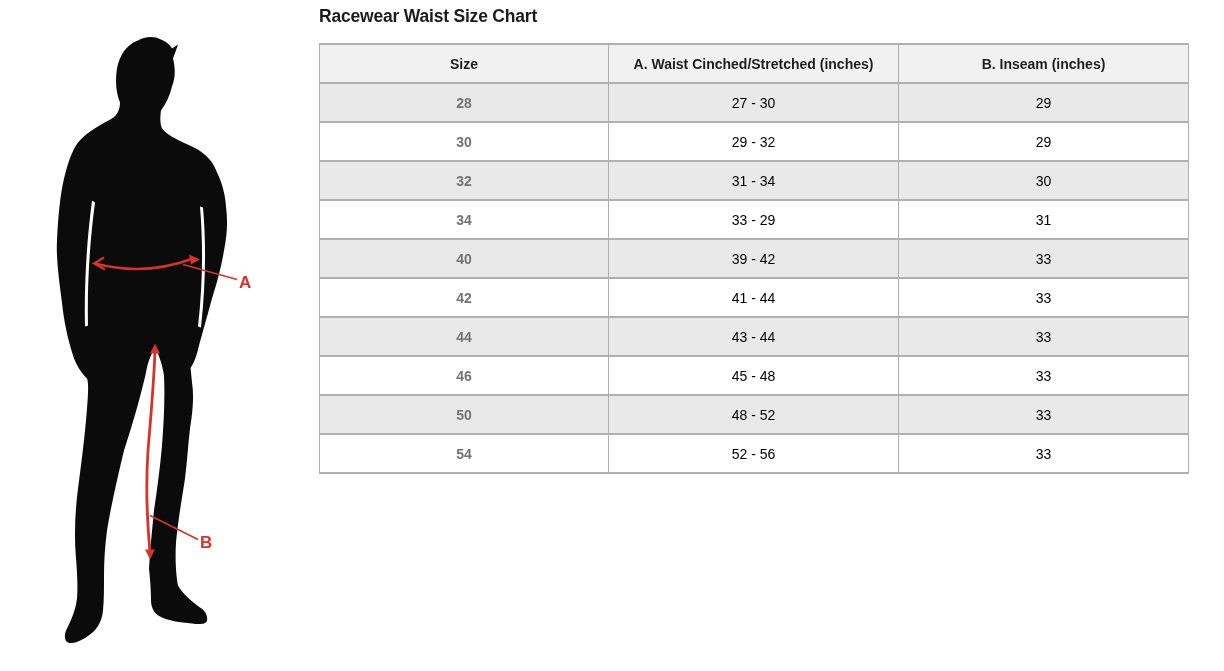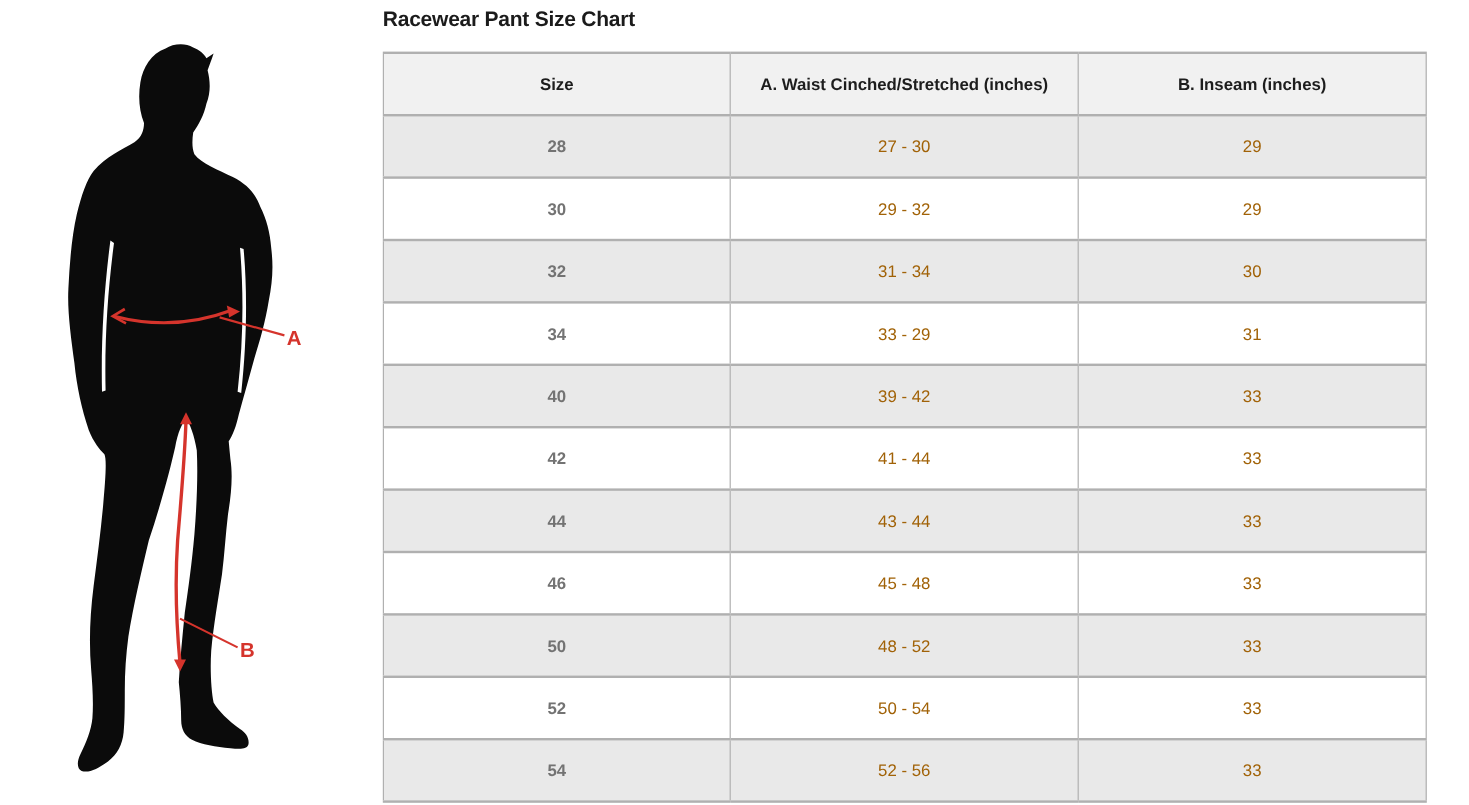--- a/index.html
+++ b/index.html
@@ -20,27 +20,27 @@
     font-size:17.5px; font-weight:bold; color:#1b1b1b; letter-spacing:-0.2px;
   }
 
   
   table.size-chart {
     position:absolute; left:319px; top:43px; width:869px;
     border-collapse:collapse; table-layout:fixed;
   }
   .size-chart th, .size-chart td {
     border:1px solid #b0b0b0; border-top-width:2px; border-bottom-width:2px;
-    height:52px; text-align:center; vertical-align:middle;
+    height:39px; text-align:center; vertical-align:middle;
     font-size:14px; padding:0 6px;
   }
   .size-chart thead th {
     background:#f1f1f1; color:#1d1d1d; font-weight:bold;
   }
-  .size-chart tbody td { background:#ffffff; color:#a16207; font-weight:normal; }
+  .size-chart tbody td { background:#ffffff; color:#000000; font-weight:normal; }
   .size-chart tbody tr:nth-child(odd) td { background:#e9e9e9; }
   .size-chart tbody td.size-col { font-weight:bold; color:#737373; }
 </style>
 </head>
 <body>
 
 <div class="figure-wrap">
   <svg viewBox="0 0 210 620" xmlns="http://www.w3.org/2000/svg">
 
     <path fill="#0b0b0b" d="
@@ -109,21 +109,21 @@
     <text class="annot-text" x="189" y="257" fill="#d5342c">A</text>
 
     <path d="M105,320 C104,350 101,385 98,420 C96,450 97,490 100,522" fill="none" stroke="#d5342c" stroke-width="2.8"></path>
     <path d="M105,313 L100,323 L110,323 Z" fill="#d5342c"></path>
     <path d="M100,529 L95,519 L105,519 Z" fill="#d5342c"></path>
     <line x1="100" y1="485" x2="148" y2="509" stroke="#d5342c" stroke-width="1.8"></line>
     <text class="annot-text" x="150" y="517" fill="#d5342c">B</text>
   </svg>
 </div>
 
-<div class="chart-title">Racewear Pant Size Chart</div>
+<div class="chart-title">Racewear Waist Size Chart</div>
 
 <table class="size-chart">
   <colgroup>
     <col style="width:289px">
     <col style="width:290px">
     <col style="width:290px">
   </colgroup>
   <thead>
     <tr>
       <th>Size</th>
@@ -171,23 +171,18 @@
         <td class="size-col">46</td>
         <td>45 - 48</td>
         <td>33</td>
       </tr>
       <tr>
         <td class="size-col">50</td>
         <td>48 - 52</td>
         <td>33</td>
       </tr>
       <tr>
-        <td class="size-col">52</td>
-        <td>50 - 54</td>
-        <td>33</td>
-      </tr>
-      <tr>
         <td class="size-col">54</td>
         <td>52 - 56</td>
         <td>33</td>
       </tr>
     </tbody>
 </table>
 
 </body></html>

